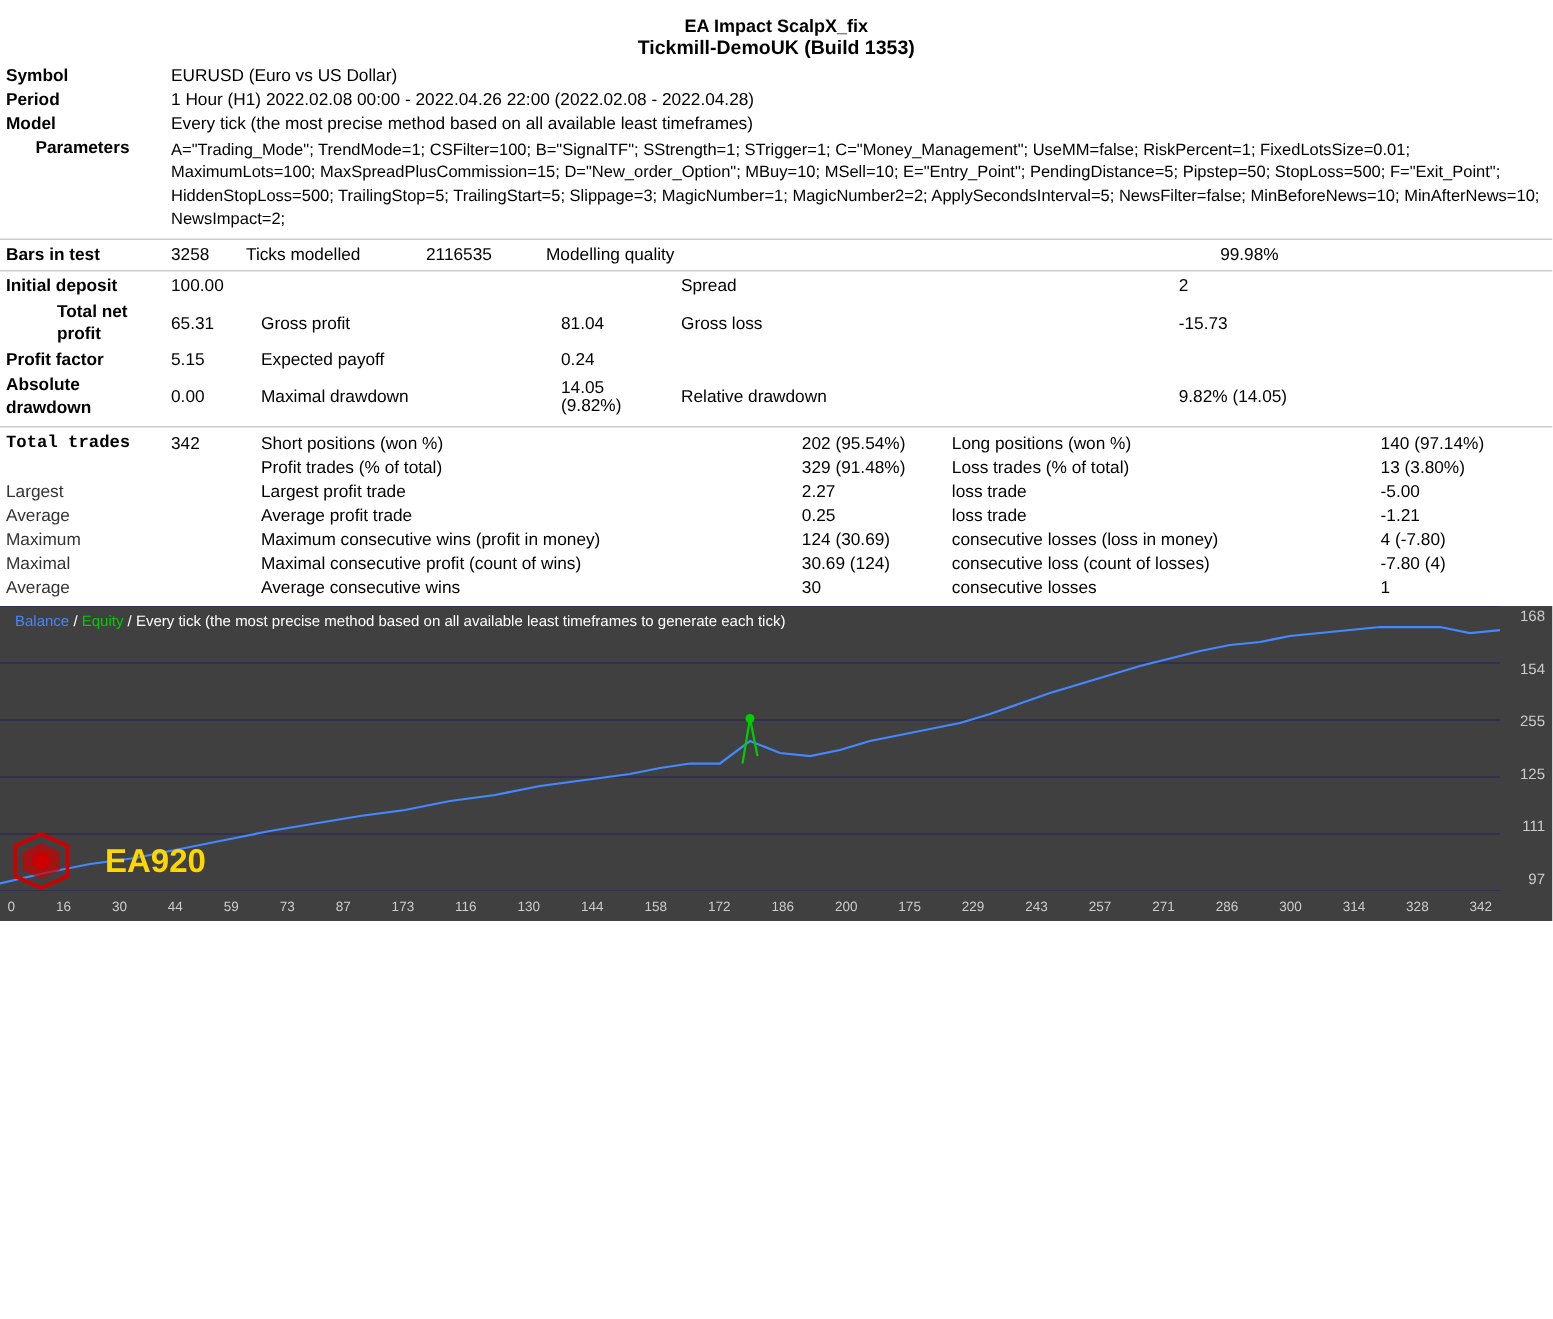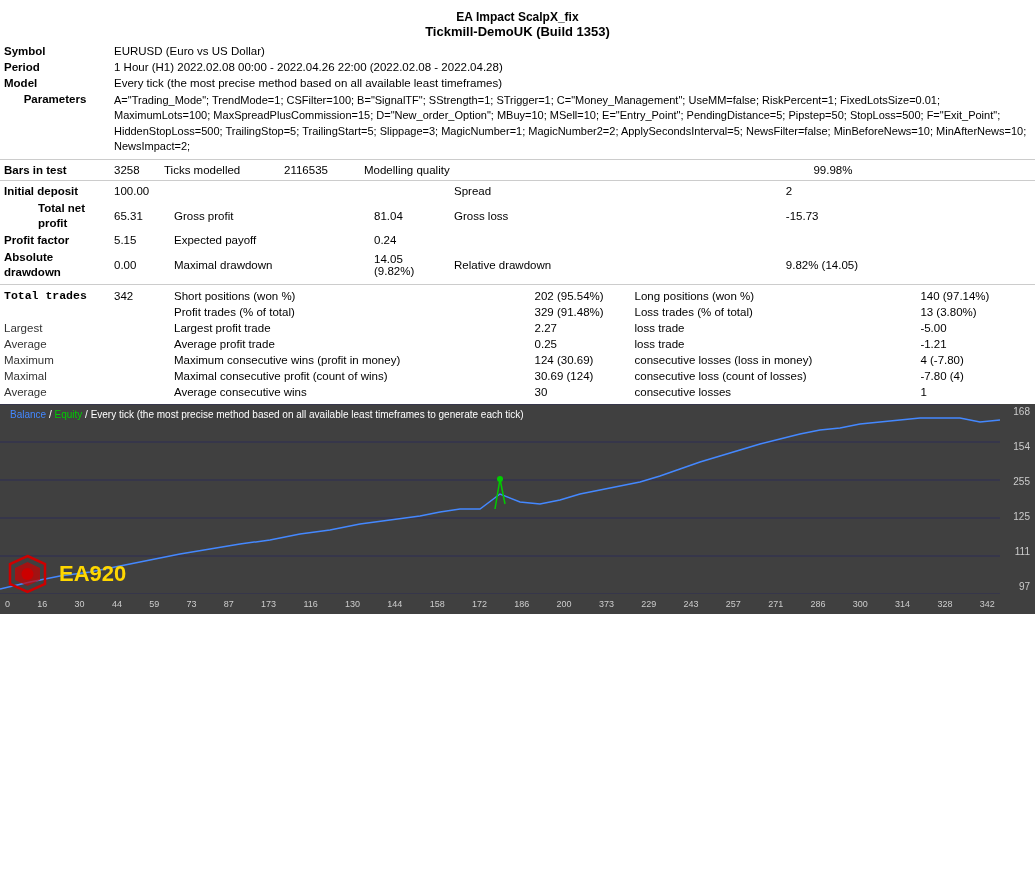--- a/index.html
+++ b/index.html
@@ -94,21 +94,21 @@
       left: 0;
       width: calc(100% - 35px);
       height: calc(100% - 20px);
     }
     .watermark {
       position: absolute;
       bottom: 20px;
       left: 5px;
       display: flex;
       align-items: center;
-      gap: 9px;
+      gap: 20px;
     }
     .watermark-logo {
       width: 45px;
       height: 40px;
     }
     .watermark-text {
       color: #FFD700;
       font-size: 22px;
       font-weight: bold;
     }
@@ -315,21 +315,21 @@
     <span>73</span>
     <span>87</span>
     <span>173</span>
     <span>116</span>
     <span>130</span>
     <span>144</span>
     <span>158</span>
     <span>172</span>
     <span>186</span>
     <span>200</span>
-    <span>373</span>
+    <span>175</span>
     <span>229</span>
     <span>243</span>
     <span>257</span>
     <span>271</span>
     <span>286</span>
     <span>300</span>
     <span>314</span>
     <span>328</span>
     <span>342</span>
   </div>

